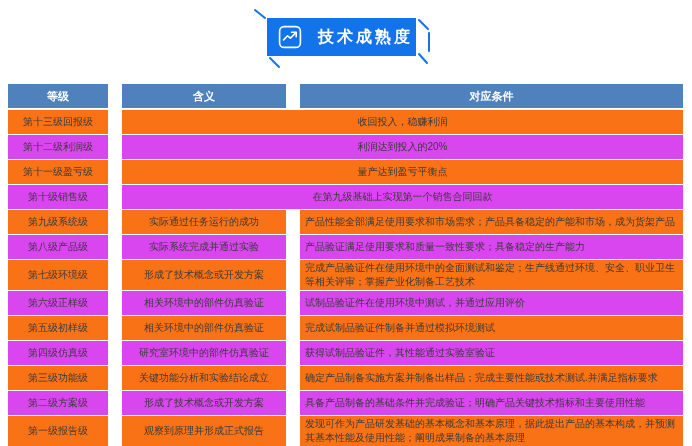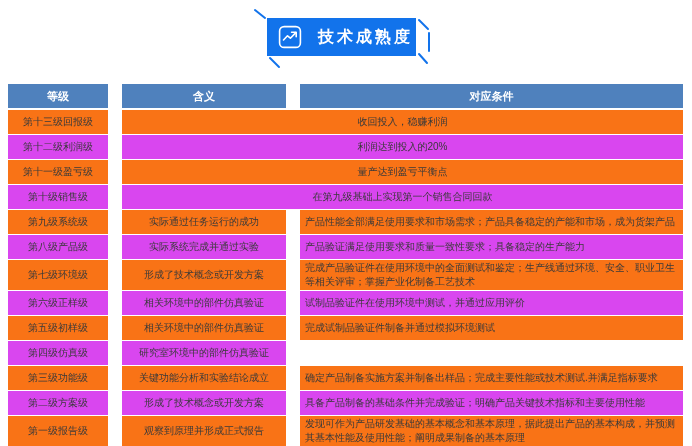--- a/index.html
+++ b/index.html
@@ -110,20 +110,21 @@
     <div class="cell cond">试制品验证件在使用环境中测试，并通过应用评价</div>
   </div>
       <div class="trow dark">
     <div class="cell">第五级初样级</div>
     <div class="cell">相关环境中的部件仿真验证</div>
     <div class="cell cond">完成试制品验证件制备并通过模拟环境测试</div>
   </div>
       <div class="trow light">
     <div class="cell">第四级仿真级</div>
     <div class="cell">研究室环境中的部件仿真验证</div>
+    <div class="cell cond">获得试制品验证件，其性能通过实验室验证</div>
   </div>
       <div class="trow dark">
     <div class="cell">第三级功能级</div>
     <div class="cell">关键功能分析和实验结论成立</div>
     <div class="cell cond">确定产品制备实施方案并制备出样品；完成主要性能或技术测试.并满足指标要求</div>
   </div>
       <div class="trow light">
     <div class="cell">第二级方案级</div>
     <div class="cell">形成了技术概念或开发方案</div>
     <div class="cell cond">具备产品制备的基础条件并完成验证；明确产品关键技术指标和主要使用性能</div>

